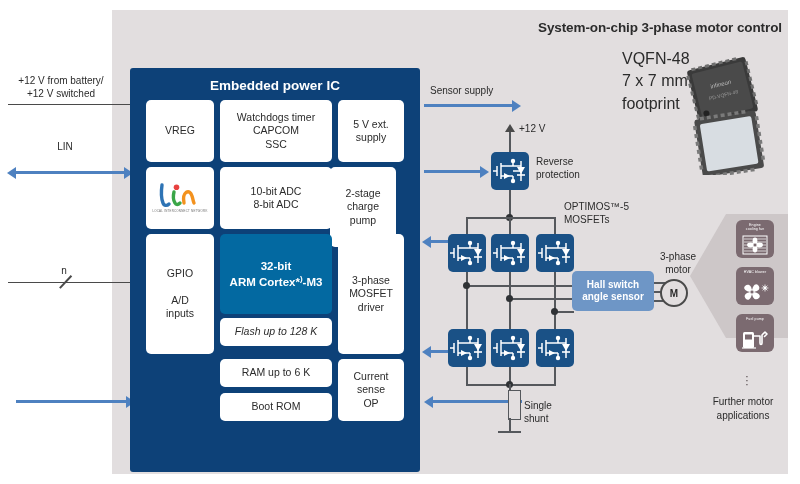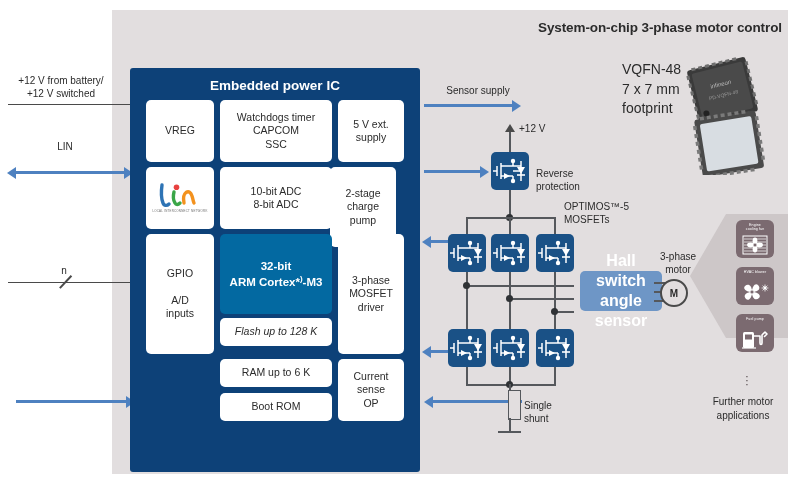--- a/index.html
+++ b/index.html
@@ -38,42 +38,42 @@
   .nslash{position:absolute;width:17px;height:1.6px;background:#4a4a4a;transform:rotate(-47deg);}
 
   
   .pwire{position:absolute;background:#55585c;}
   .pwire.h{height:1.6px;}
   .pwire.v{width:1.6px;}
   .node{position:absolute;width:7px;height:7px;border-radius:50%;background:#2f3235;}
 
   .mos{position:absolute;width:38px;height:38px;background:#1a5186;border-radius:5px;}
 
-  .hall{position:absolute;left:572px;top:271px;width:82px;height:40px;background:#6e96c6;border-radius:5px;display:flex;align-items:center;justify-content:center;text-align:center;color:#ffffff;font-size:16px;font-weight:bold;line-height:1.25;margin-left:8px;}
+  .hall{position:absolute;left:572px;top:271px;width:82px;height:40px;background:#6e96c6;border-radius:5px;display:flex;align-items:center;justify-content:center;text-align:center;color:#ffffff;font-size:10px;font-weight:bold;line-height:1.25;}
 
   .motor-circle{position:absolute;left:660px;top:279px;width:24px;height:24px;border:2px solid #4a4a4a;border-radius:50%;background:#e2dedf;display:flex;align-items:center;justify-content:center;font-size:10px;font-weight:bold;color:#2b2b2b;}
 
   .shunt{position:absolute;left:508px;top:390px;width:11px;height:28px;border:1.6px solid #55585c;background:#e2dedf;}
   .gnd{position:absolute;height:1.8px;background:#55585c;}
 
   
   .wedge{position:absolute;left:690px;top:214px;width:0;height:0;border-top:62px solid transparent;border-bottom:62px solid transparent;border-right:36px solid #cdc7c8;}
   .wedge-body{position:absolute;left:726px;top:214px;width:62px;height:124px;background:#cdc7c8;}
 
   .appicon{position:absolute;width:38px;height:38px;background:#7b6a70;border-radius:6px;color:#ffffff;}
   .appicon .cap{position:absolute;left:0;top:3px;width:38px;text-align:center;font-size:3.6px;line-height:1.22;letter-spacing:0.1px;}
   .appicon .art{position:absolute;left:0;top:13px;width:38px;height:24px;}
 
   .dots{position:absolute;left:742px;top:374px;width:10px;text-align:center;font-size:13px;color:#5d5356;letter-spacing:0;line-height:4px;}
   .further{position:absolute;left:690px;top:395px;width:106px;text-align:center;font-size:10px;line-height:1.35;color:#2b2b2b;}
 
   
   .chipwrap{position:absolute;left:676px;top:55px;width:96px;height:120px;}
 
-  .vqfn-lbl{position:absolute;left:622px;top:60px;width:70px;font-size:14px;line-height:1.4;color:#2b2b2b;}
+  .vqfn-lbl{position:absolute;left:622px;top:48px;width:70px;font-size:16px;line-height:1.4;color:#2b2b2b;}
 
   .plain{position:absolute;font-size:10px;color:#2b2b2b;line-height:1.3;}
 </style>
 </head>
 <body>
 
 <div id="stage">
 
   <div class="grey-bg"></div>
 
@@ -145,21 +145,21 @@
       <span>RAM up to 6 K</span>
     </div>
     <div class="cell" style="left:90px;top:325px;width:112px;height:28px;">
       <span>Boot ROM</span>
     </div>
     <div class="cell" style="left:208px;top:291px;width:66px;height:62px;">
       <span>Current<br>sense<br>OP</span>
     </div>
   </div>
 
-  <div class="plain" style="left:430px;top:84px;width:96px;text-align:center;">Sensor supply</div>
+  <div class="plain" style="left:430px;top:84px;width:96px;">Sensor supply</div>
   <div class="bluebar" style="left:424px;top:104px;width:90px;"></div>
   <div class="arrowhead ah-r" style="left:512px;top:99.5px;"></div>
 
   <div class="bluebar" style="left:424px;top:170px;width:58px;"></div>
   <div class="arrowhead ah-r" style="left:480px;top:165.5px;"></div>
 
   <div class="bluebar" style="left:430px;top:240px;width:28px;"></div>
   <div class="arrowhead ah-r" style="left:456px;top:235.5px;"></div>
   <div class="arrowhead ah-l" style="left:422px;top:235.5px;"></div>
 
@@ -189,21 +189,21 @@
         <line x1="30" y1="9" x2="30" y2="29"></line>
         <line x1="30" y1="14" x2="22" y2="14"></line>
       </g>
       <polygon points="26,15 34,15 30,22" fill="#ffffff"></polygon>
       <line x1="26" y1="23" x2="34" y2="23" stroke="#ffffff" stroke-width="1.6"></line>
       <polygon points="13,21 19,24 13,27" fill="#ffffff"></polygon>
       <circle cx="22" cy="9" r="2.2" fill="#ffffff"></circle>
       <circle cx="22" cy="29" r="2.2" fill="#ffffff"></circle>
     </svg>
   </div>
-  <div class="plain" style="left:536px;top:155px;width:70px;margin-top:12px;">Reverse<br>protection</div>
+  <div class="plain" style="left:536px;top:155px;width:70px;">Reverse<br>protection</div>
 
   <div class="pwire v" style="left:509px;top:190px;height:28px;"></div>
   <div class="node" style="left:506px;top:214px;"></div>
 
   <div class="plain" style="left:564px;top:200px;width:100px;">OPTIMOS™-5<br>MOSFETs</div>
 
   <div class="pwire h" style="left:466px;top:217px;width:90px;"></div>
   <div class="pwire v" style="left:466px;top:217px;height:18px;"></div>
   <div class="pwire v" style="left:509px;top:217px;height:18px;"></div>
   <div class="pwire v" style="left:554px;top:217px;height:18px;"></div>

